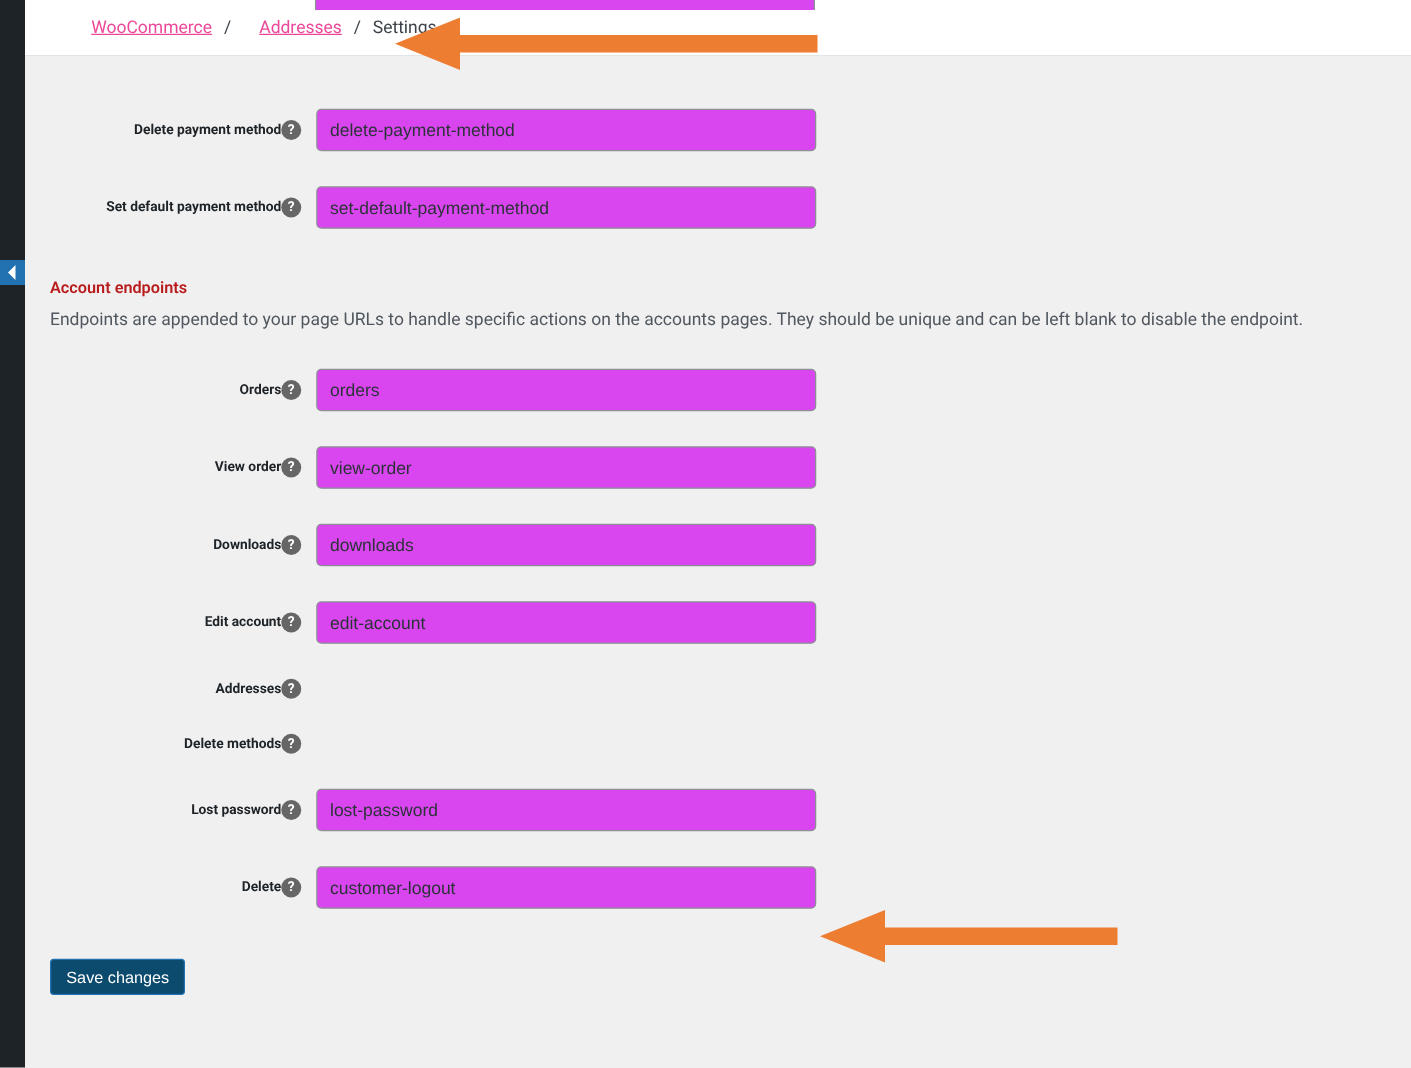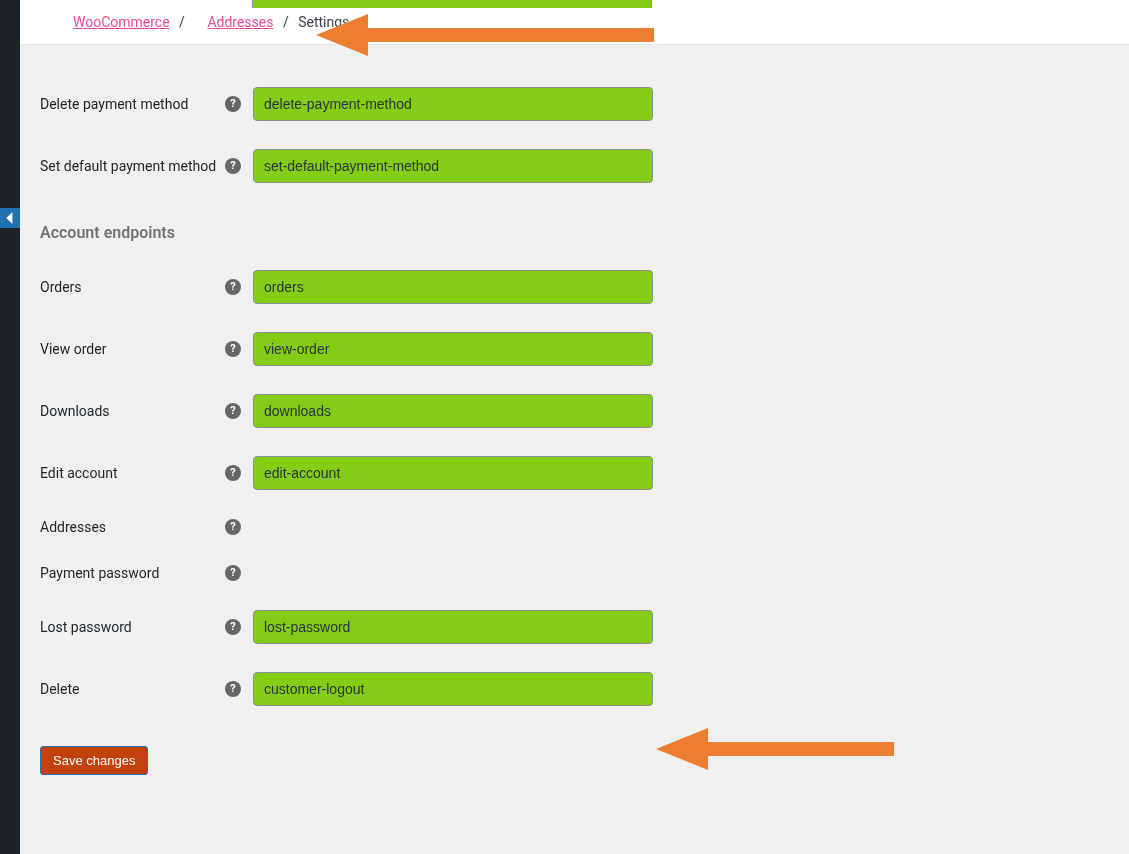--- a/index.html
+++ b/index.html
@@ -58,25 +58,26 @@
   .content {
     padding: 0 20px 40px 20px;
   }
   .form-row {
     display: flex;
     align-items: center;
     margin-top: 28px;
   }
   .form-row .label {
     width: 185px;
-    font-size: 14px;
+    font-size: 11px;
     color: #1d2327;
-    font-weight: 400;
+    font-weight: 700;
     flex-shrink: 0;
     line-height: 1.3;
+    text-align: right;
   }
   .help-icon {
     width: 16px;
     height: 16px;
     border-radius: 50%;
     background: #666;
     color: #fff;
     font-size: 11px;
     line-height: 16px;
     text-align: center;
@@ -86,36 +87,36 @@
     font-weight: bold;
   }
   input[type=text] {
     width: 400px;
     height: 34px;
     border: 1px solid #8c8f94;
     border-radius: 4px;
     padding: 0 10px;
     font-size: 14px;
     color: #2c3338;
-    background: #84cc16;
+    background: #d946ef;
   }
   h2.section-heading {
-    font-size: 16px;
+    font-size: 13px;
     font-weight: 600;
-    color: #737373;
+    color: #b91c1c;
     margin: 40px 0 8px 0;
   }
   .section-desc {
     font-size: 14px;
     color: #50575e;
     margin: 0 0 8px 0;
     line-height: 1.5;
   }
   .btn-primary {
-    background: #c2410c;
+    background: #0c4a6e;
     border: 1px solid #2271b1;
     color: #fff;
     font-size: 13px;
     padding: 6px 12px;
     border-radius: 3px;
     cursor: pointer;
     margin-top: 40px;
   }
 
   
@@ -186,20 +187,21 @@
       <input type="text" value="delete-payment-method" style="">
     </div>
 
     <div class="form-row">
       <span class="label">Set default payment method</span>
       <span class="help-icon">?</span>
       <input type="text" value="set-default-payment-method" style="">
     </div>
 
     <h2 class="section-heading">Account endpoints</h2>
+    <p class="section-desc">Endpoints are appended to your page URLs to handle specific actions on the accounts pages. They should be unique and can be left blank to disable the endpoint.</p>
 
     <div class="form-row">
       <span class="label">Orders</span>
       <span class="help-icon">?</span>
       <input type="text" value="orders" style="">
     </div>
     <div class="form-row">
       <span class="label">View order</span>
       <span class="help-icon">?</span>
       <input type="text" value="view-order" style="">
@@ -212,21 +214,21 @@
     <div class="form-row">
       <span class="label">Edit account</span>
       <span class="help-icon">?</span>
       <input type="text" value="edit-account" style="">
     </div>
     <div class="form-row">
       <span class="label">Addresses</span>
       <span class="help-icon">?</span>
     </div>
     <div class="form-row">
-      <span class="label">Payment password</span>
+      <span class="label">Delete methods</span>
       <span class="help-icon">?</span>
     </div>
     <div class="form-row">
       <span class="label">Lost password</span>
       <span class="help-icon">?</span>
       <input type="text" value="lost-password" style="">
     </div>
     <div class="form-row">
       <span class="label">Delete</span>
       <span class="help-icon">?</span>

